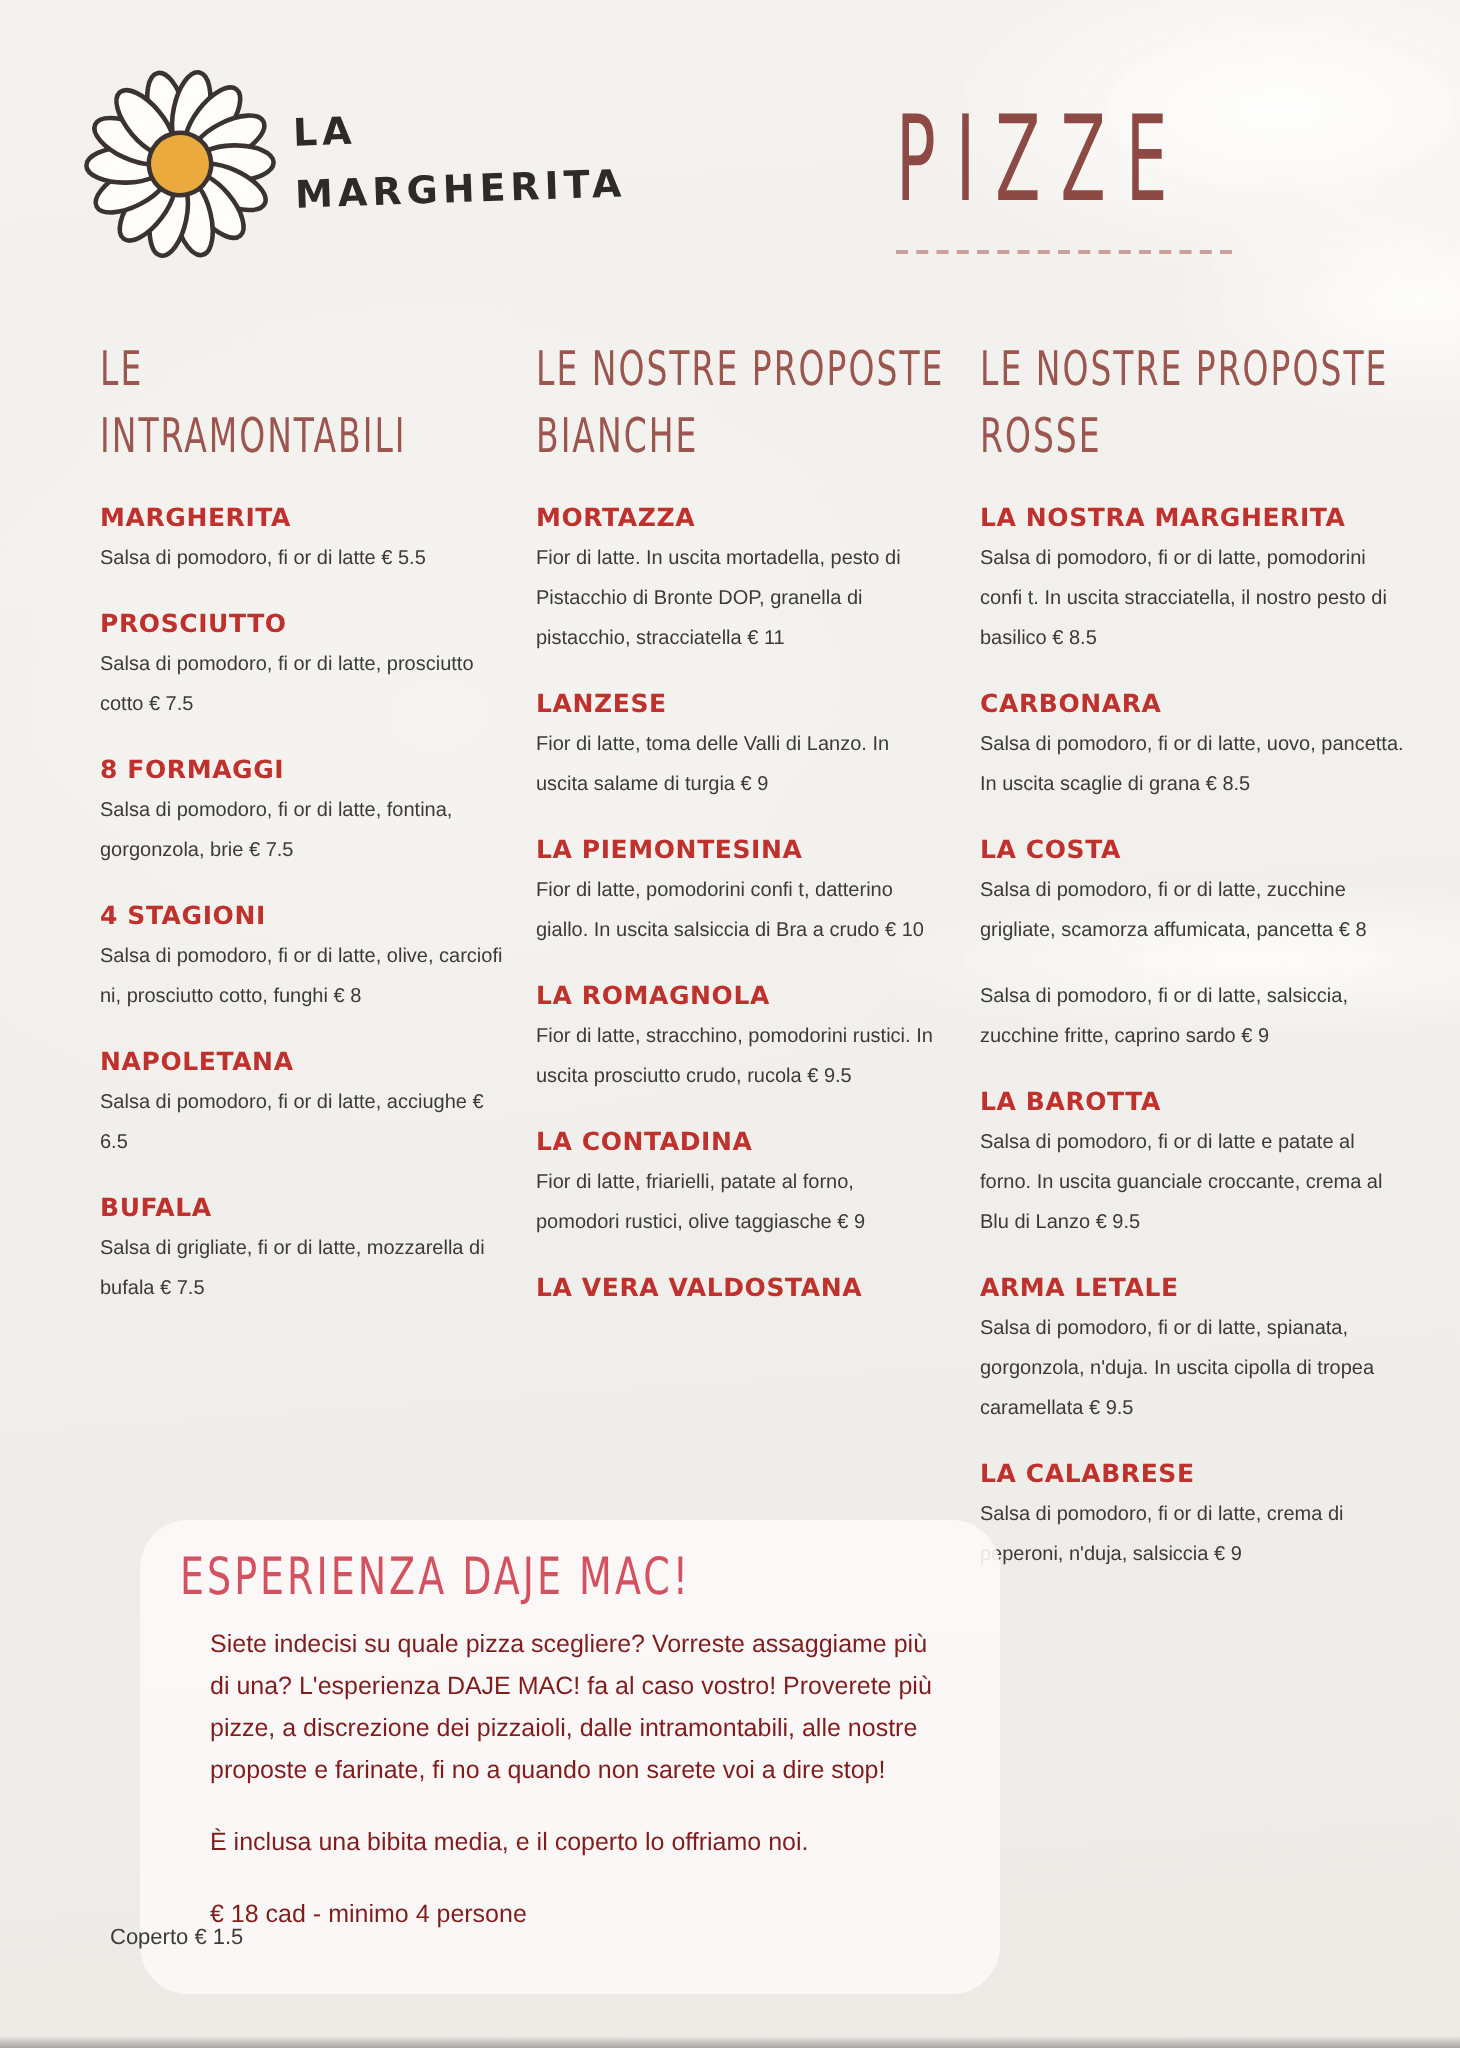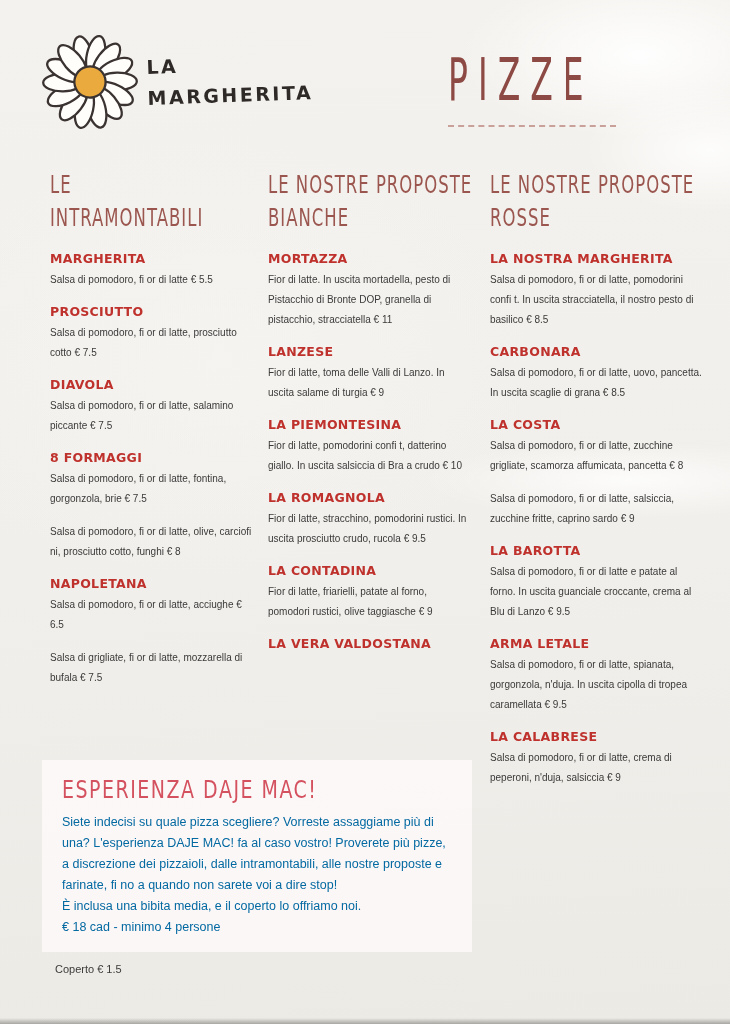--- a/index.html
+++ b/index.html
@@ -59,31 +59,31 @@
     font-size:12.5px;letter-spacing:0.3px;color:#bf312c;
     line-height:17px;margin-bottom:3px;
   }
   .item-desc{
     font-family:"Liberation Sans",sans-serif;
     font-size:10px;line-height:20px;color:#3a3a3a;
   }
 
   
   .promo{
-    position:absolute;left:42px;top:760px;width:392px;
-    padding:14px 18px 14px 20px;border-radius:0;
+    position:absolute;left:70px;top:760px;width:392px;
+    padding:14px 18px 14px 20px;border-radius:24px;
     background:rgba(253,248,248,0.9);
   }
   .promo-title{
     font-family:"DejaVu Sans",sans-serif;font-weight:500;
     font-size:19px;letter-spacing:1.5px;color:#d4515f;
     transform:scaleY(1.35);transform-origin:left top;
     margin:0 0 16px 0;white-space:nowrap;
   }
-  .promo p{margin:0;font-size:12.5px;line-height:21px;color:#0369a1;}
+  .promo p{margin:15px;font-size:12.5px;line-height:21px;color:#7f1d1d;}
 
   .coperto{
     position:absolute;left:55px;top:963px;
     font-size:11px;color:#3b3b3b;font-family:"Liberation Sans",sans-serif;
   }
 </style>
 </head>
 <body>
 
 <div class="paper"></div>
@@ -123,35 +123,33 @@
   </div>
   <div class="item">
     <div class="item-name">MARGHERITA</div>
     <div class="item-desc"><span>Salsa di pomodoro, fi or di latte</span> <span>€ 5.5</span></div>
   </div>
   <div class="item">
     <div class="item-name">PROSCIUTTO</div>
     <div class="item-desc"><span>Salsa di pomodoro, fi or di latte, prosciutto cotto</span> <span>€ 7.5</span></div>
   </div>
   <div class="item">
-    <div class="item-name">DIAVOLA</div>
-    <div class="item-desc"><span>Salsa di pomodoro, fi or di latte, salamino piccante</span> <span>€ 7.5</span></div>
-  </div>
-  <div class="item">
     <div class="item-name">8 FORMAGGI</div>
     <div class="item-desc"><span>Salsa di pomodoro, fi or di latte, fontina, gorgonzola, brie</span> <span>€ 7.5</span></div>
   </div>
   <div class="item">
+    <div class="item-name">4 STAGIONI</div>
     <div class="item-desc"><span>Salsa di pomodoro, fi or di latte, olive, carciofi ni, prosciutto cotto, funghi</span> <span>€ 8</span></div>
   </div>
   <div class="item">
     <div class="item-name">NAPOLETANA</div>
     <div class="item-desc"><span>Salsa di pomodoro, fi or di latte, acciughe</span> <span>€ 6.5</span></div>
   </div>
   <div class="item">
+    <div class="item-name">BUFALA</div>
     <div class="item-desc"><span>Salsa di grigliate, fi or di latte, mozzarella di bufala</span> <span>€ 7.5</span></div>
   </div>
 </div>
 
 <div class="col col-2">
   <div class="col-header">
     <div>LE NOSTRE PROPOSTE</div>
     <div>BIANCHE</div>
   </div>
   <div class="item">

